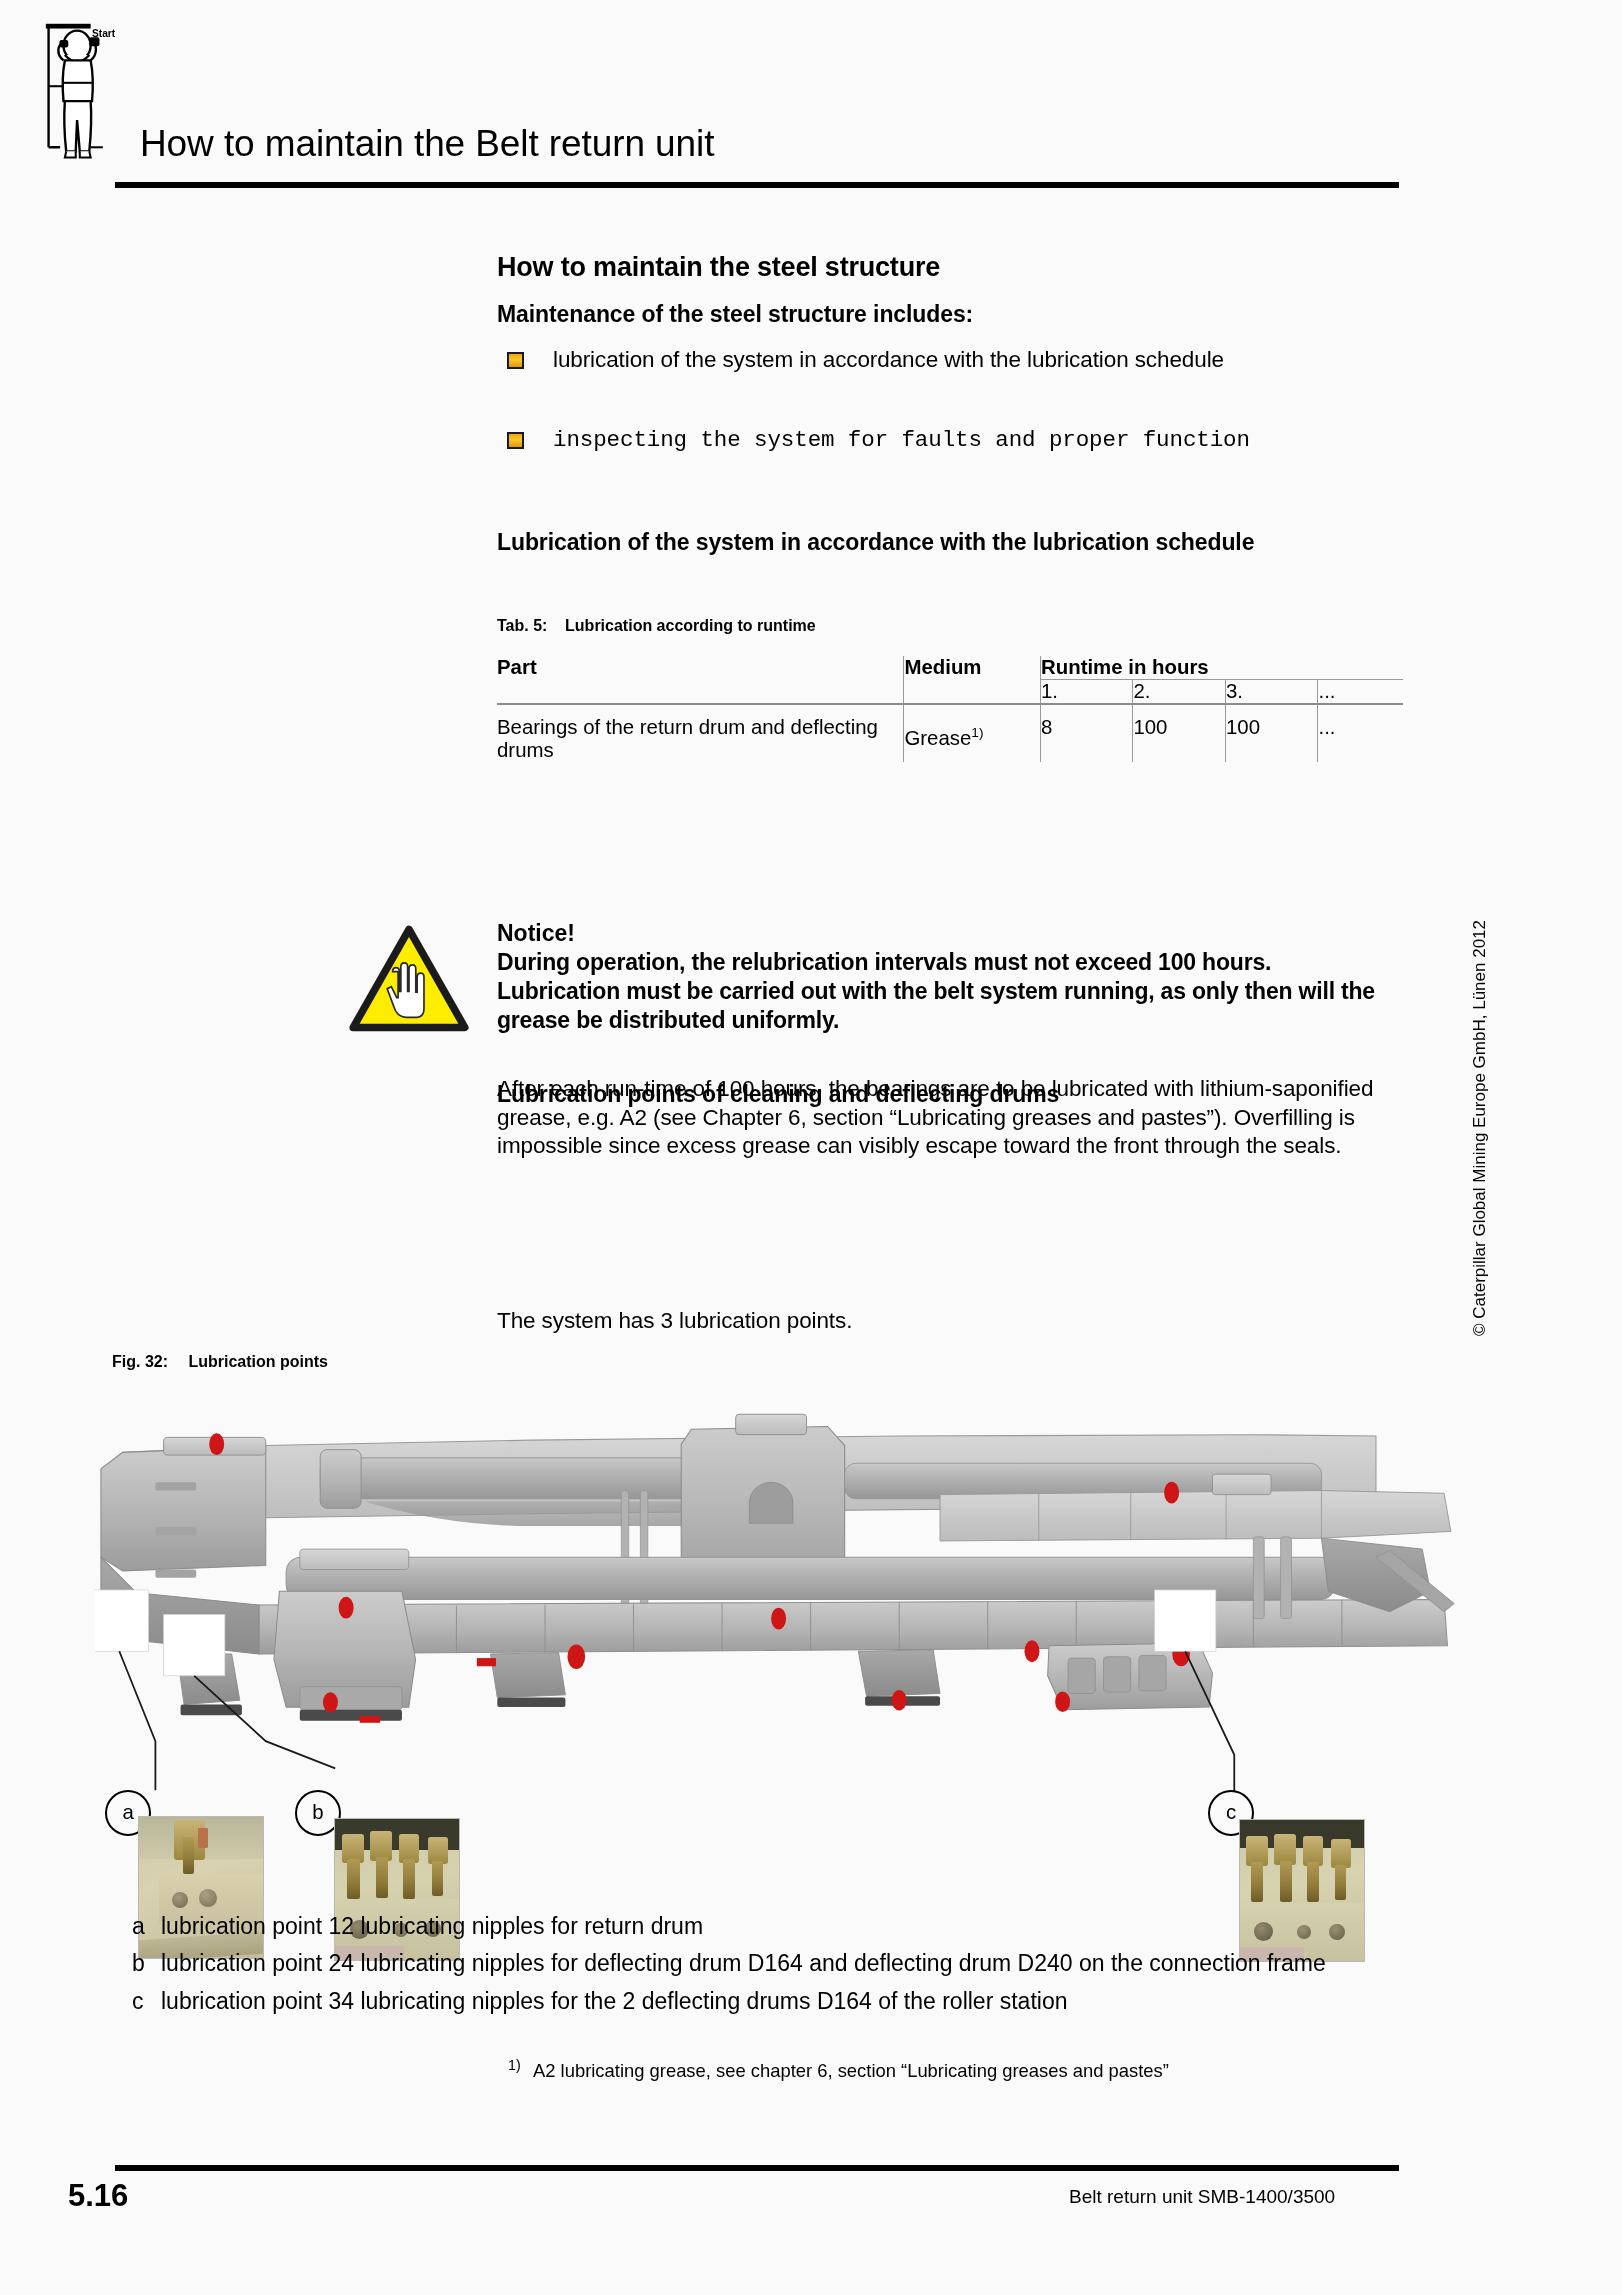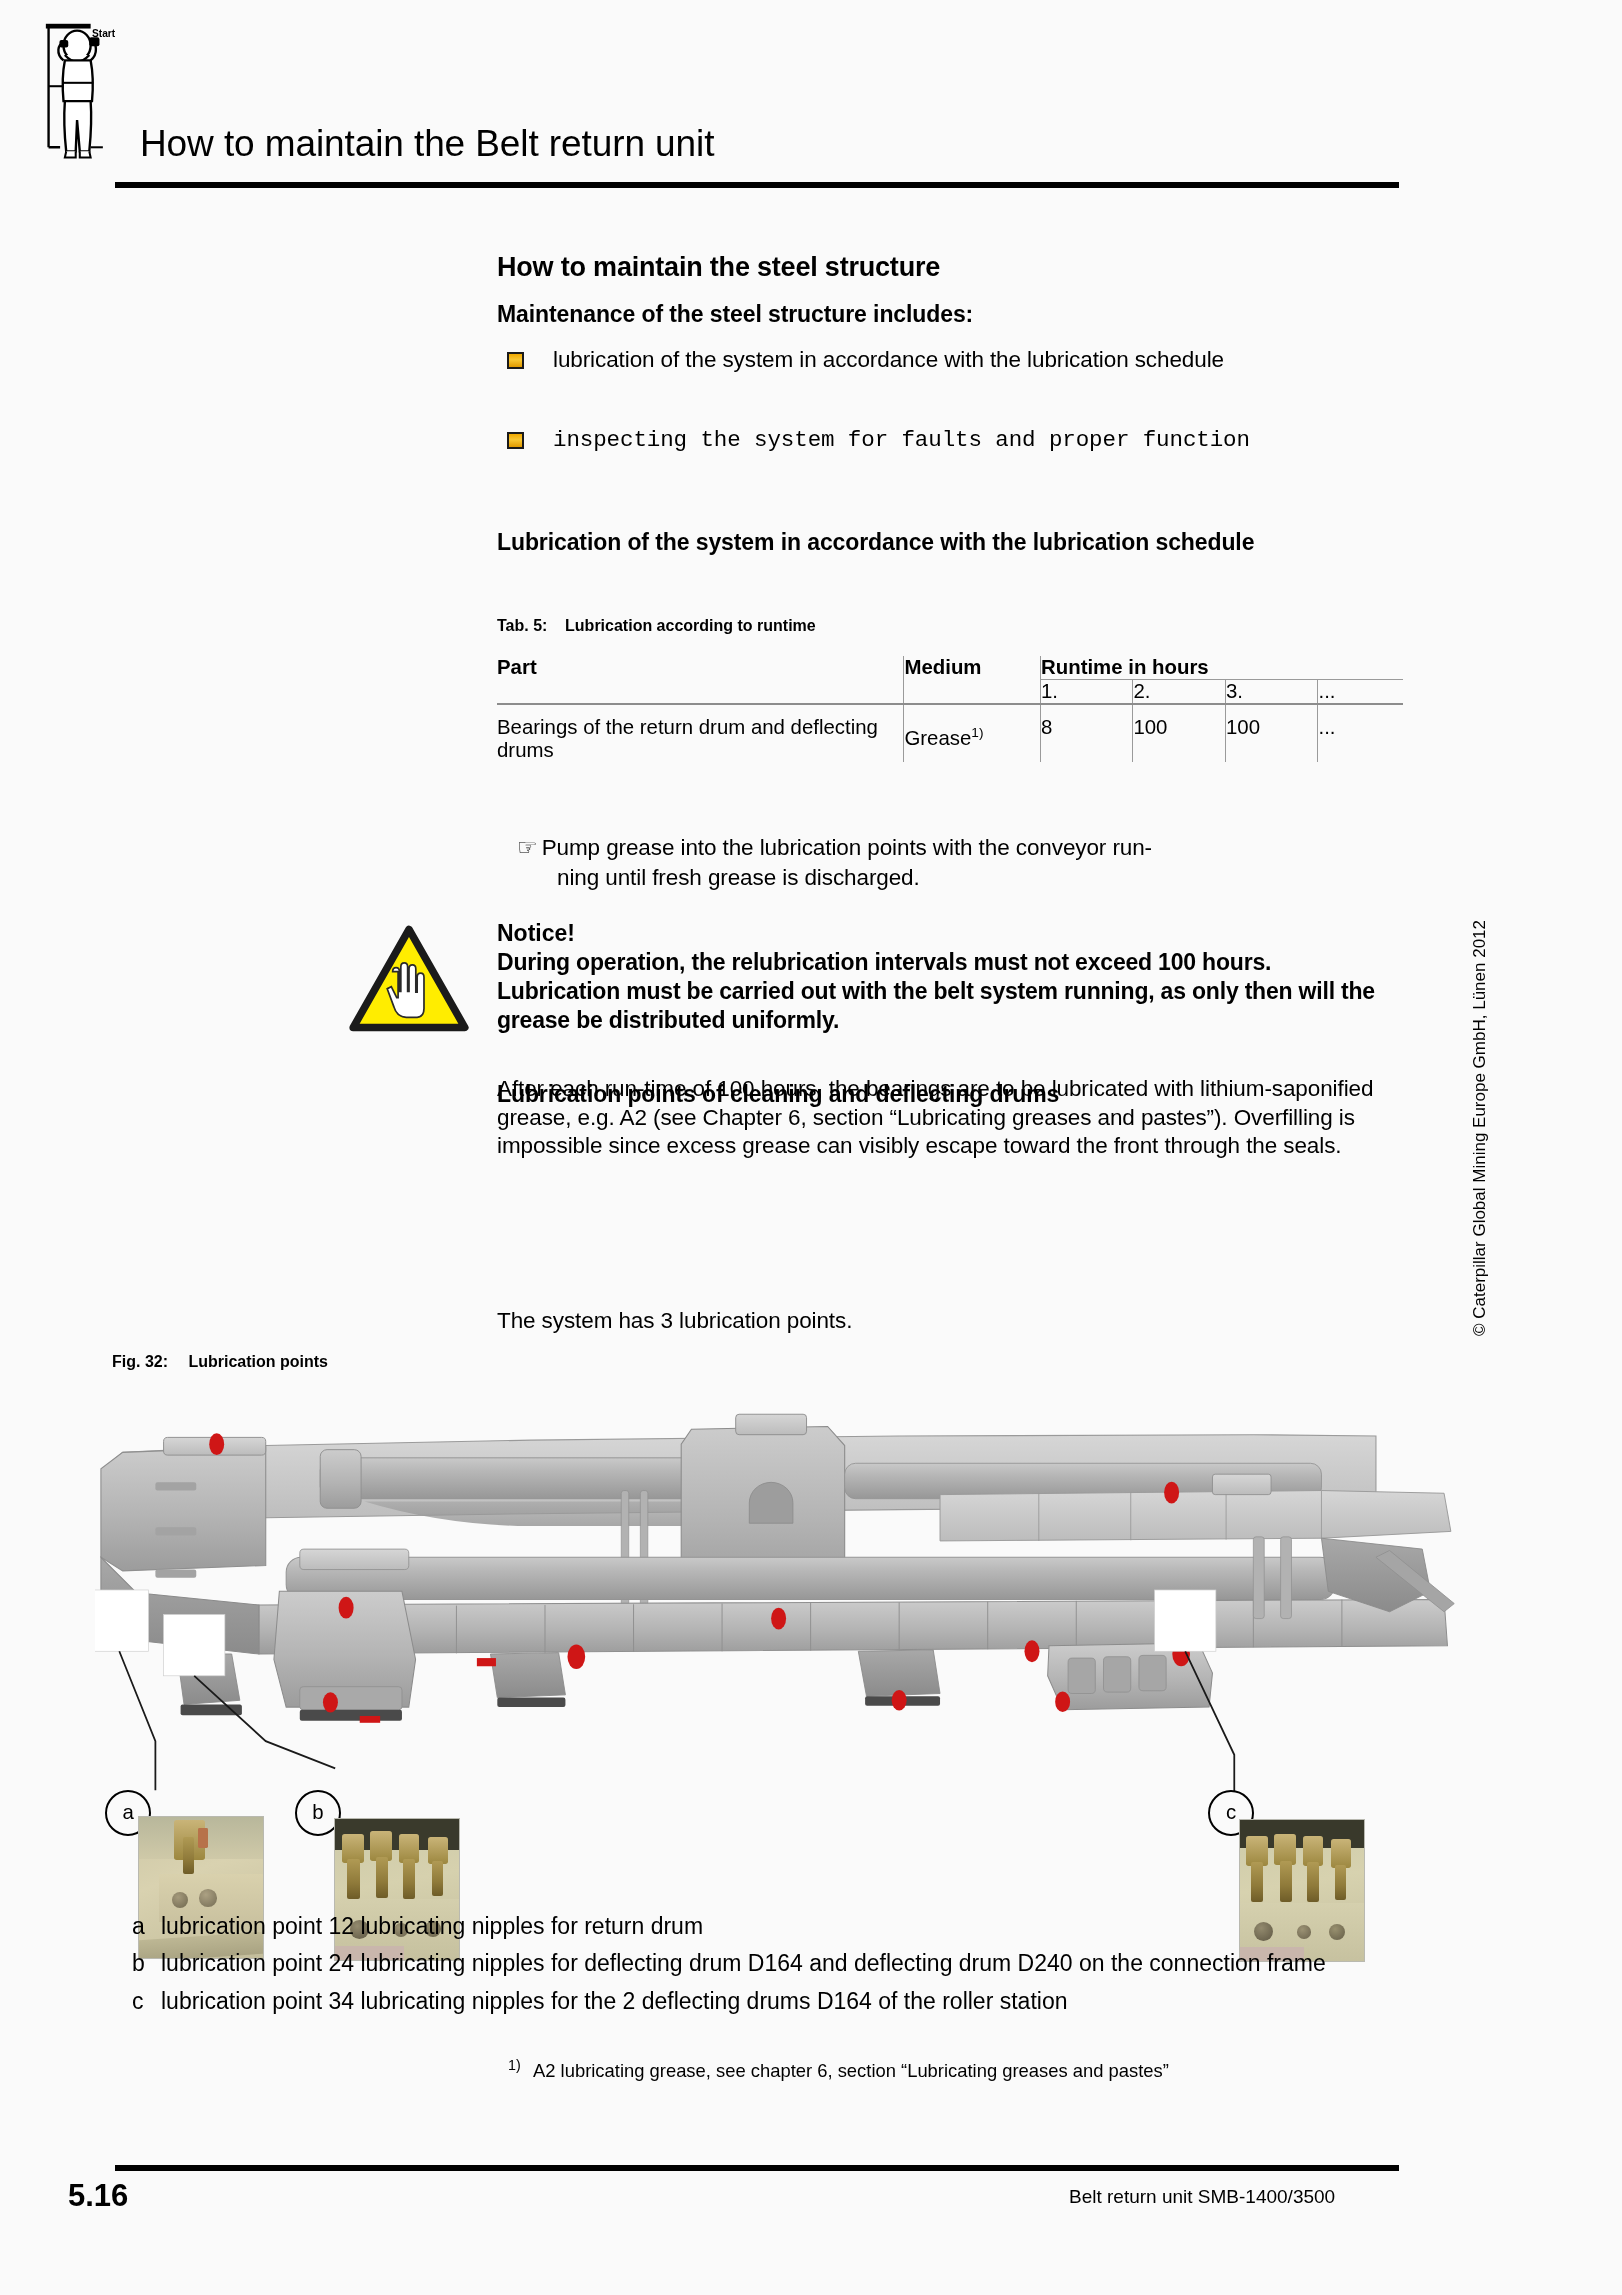--- a/index.html
+++ b/index.html
@@ -344,24 +344,20 @@
         <span>Grease</span><sup style="font-size:13.6px;">1)</sup>
       </td>
       <td class="cell-pad vr" style="border-top:2.7px solid #8c8c8c; padding-top:11px;">8</td>
       <td class="cell-pad vr" style="border-top:2.7px solid #8c8c8c; padding-top:11px;">100</td>
       <td class="cell-pad vr" style="border-top:2.7px solid #8c8c8c; padding-top:11px;">100</td>
       <td class="cell-pad vr" style="border-top:2.7px solid #8c8c8c; padding-top:11px;">...</td>
     </tr>
   </tbody>
     </table>
 
-  <div id="hand-note">
-    <span class="handglyph">☞</span><span>Pump grease into the lubrication points with the conveyor run-</span>
-    <span class="cont">ning until fresh grease is discharged.</span>
-  </div>
 
   <svg id="warn-icon" viewBox="0 0 176 160">
     <polygon points="88,8 170,152 6,152" fill="#ffed00" stroke="#1b1b1b" stroke-width="11" stroke-linejoin="round"></polygon>
     <g fill="#ffffff" stroke="#2a2a2a" stroke-width="2.5">
       <path d="M72 70 L72 108 L70 108 L62 92 L56 95 L66 122 Q70 136 84 137 L100 137 Q110 136 110 124 L110 78 Q110 72 105 72 Q100 72 100 78 L100 100
                L98 100 L98 66 Q98 60 93 60 Q88 60 88 66 L88 99 L86 99 L86 63 Q86 57 81 57 Q76 57 76 63 L76 99 L74 99 L74 70 Q74 64 69 64 Q64 64 64 70 Z"></path>
     </g>
   </svg>
   <div id="warn-block">
     <div class="wtitle">Notice!</div>

